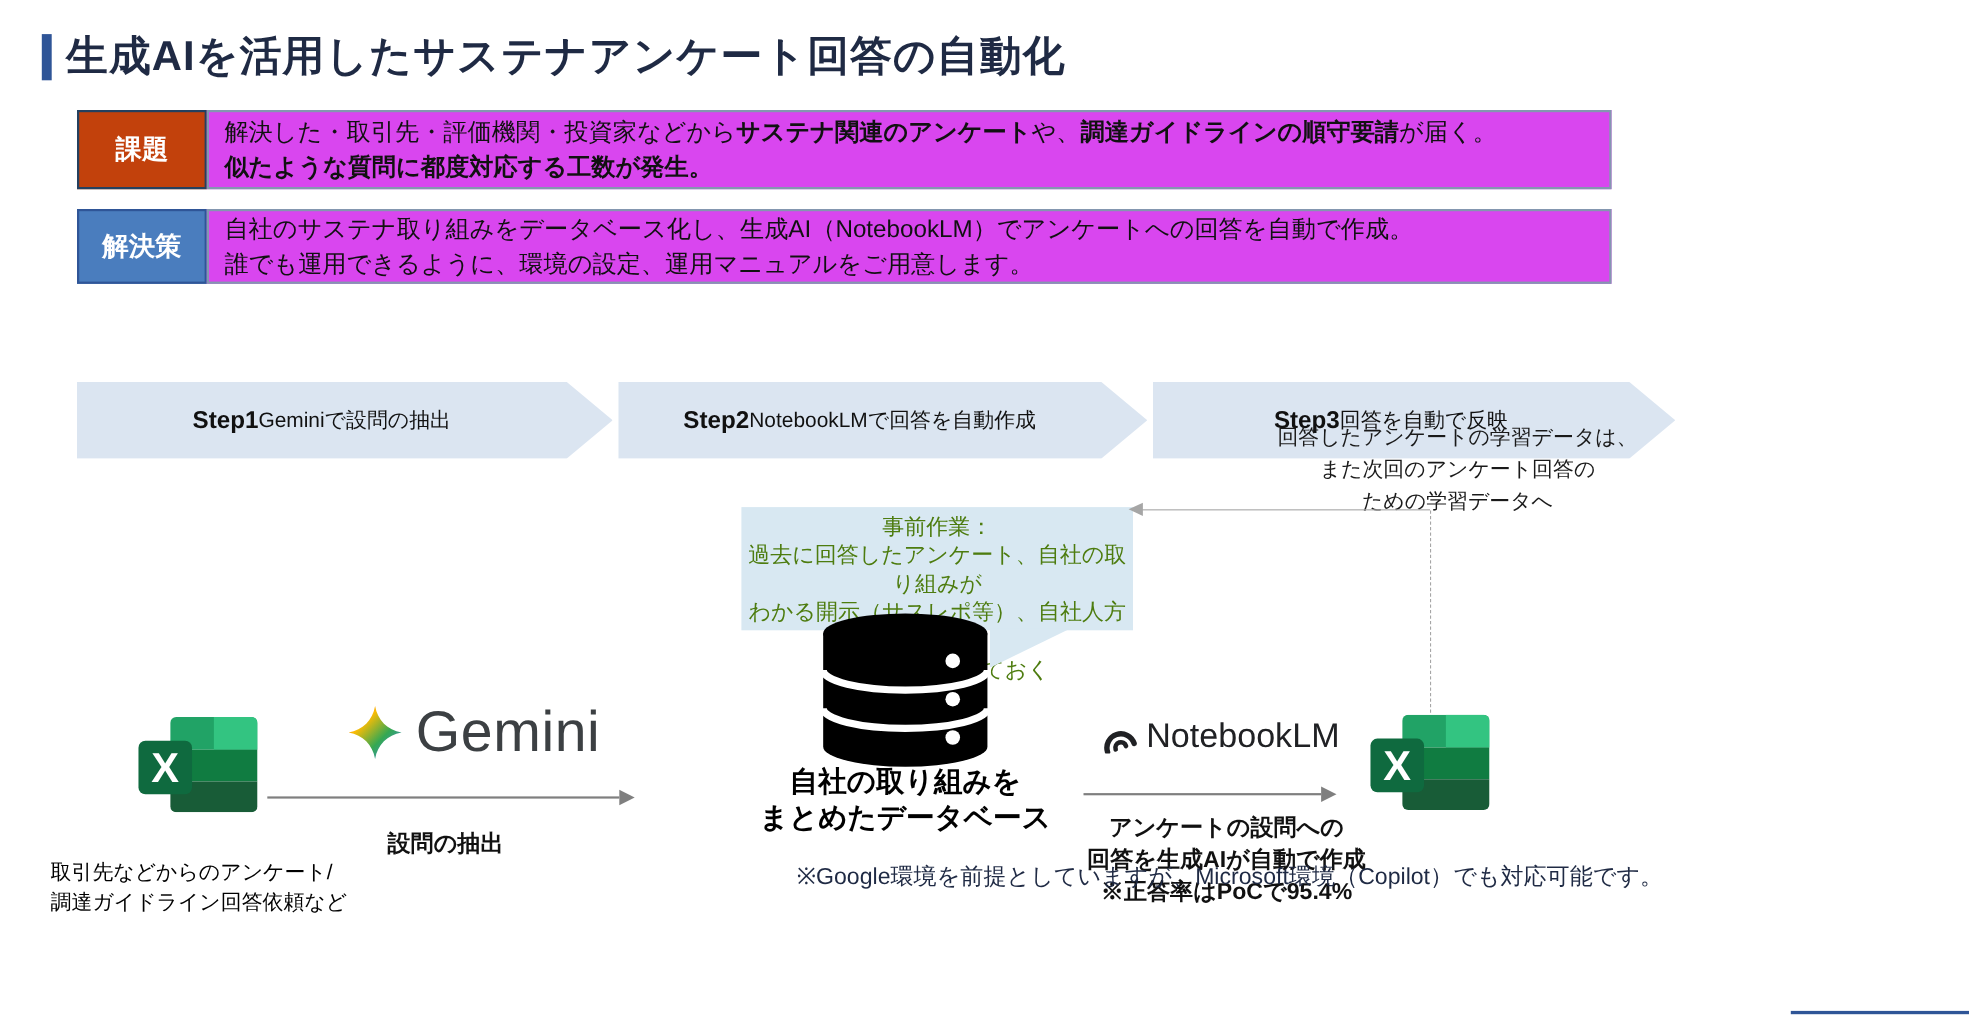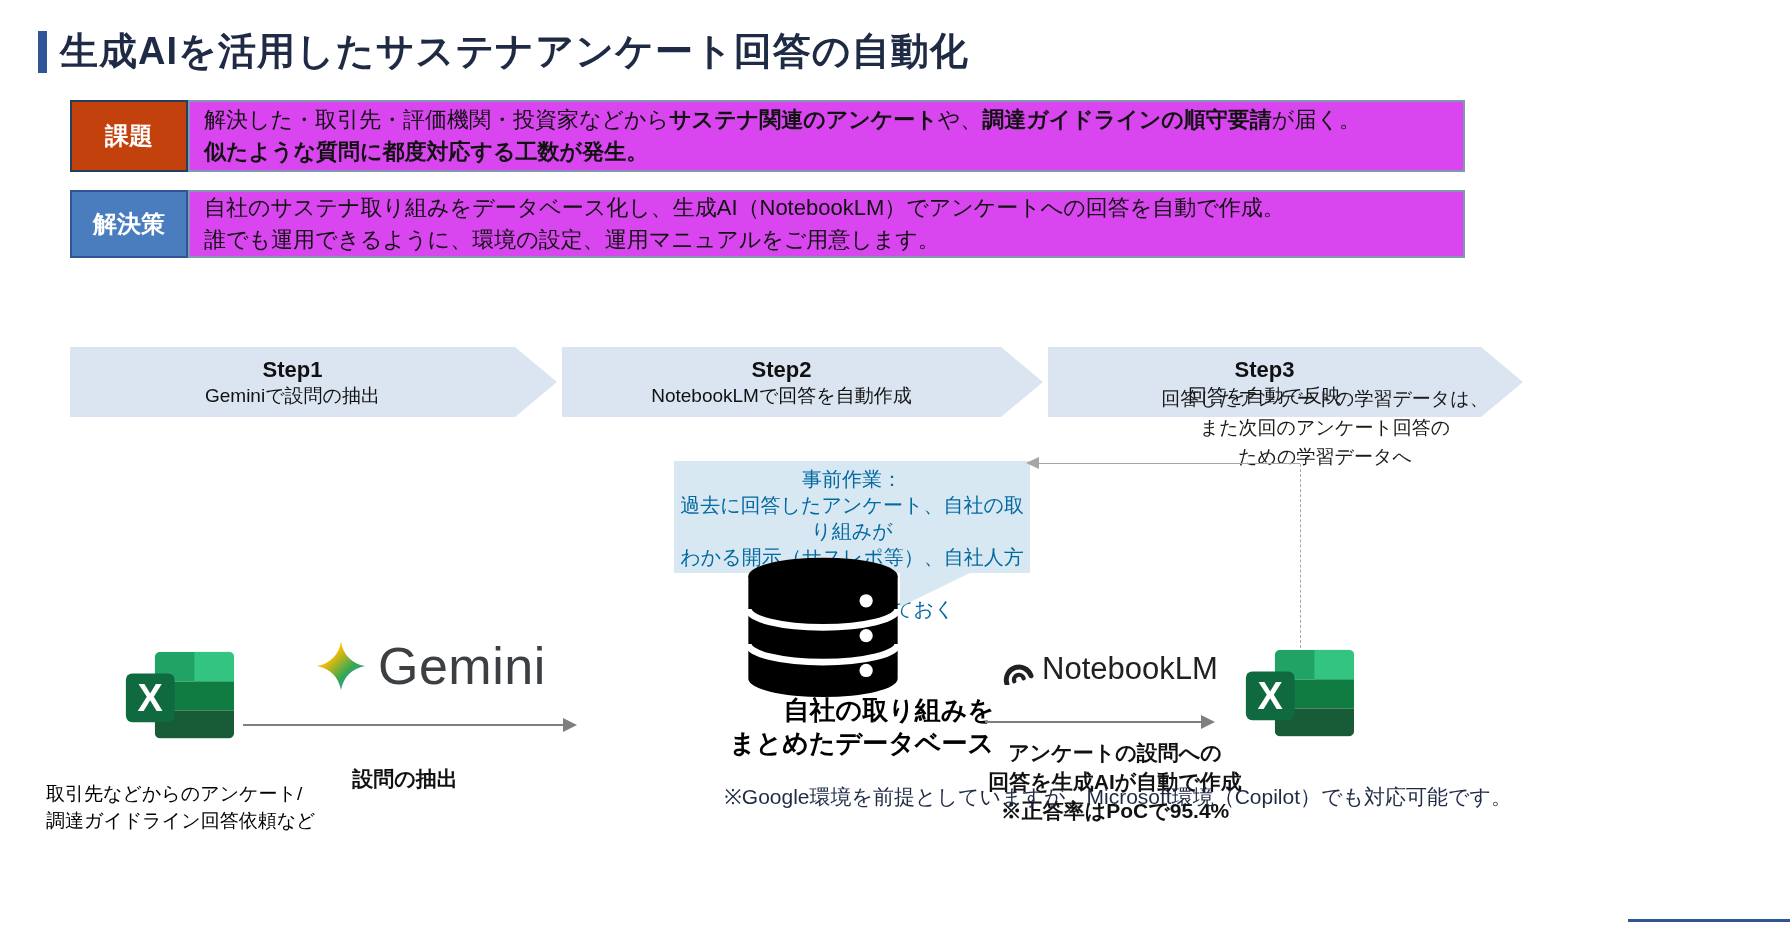--- a/index.html
+++ b/index.html
@@ -18,50 +18,50 @@
     color:#fff;font-size:24px;font-weight:bold;box-sizing:border-box;}
   .issue-row{left:70px;top:100px;width:1395px;height:72px;display:flex;}
   .solution-row{left:70px;top:190px;width:1395px;height:68px;display:flex;}
   .issue-label{background:#c2410c;border:2px solid #24405F;}
   .solution-label{background:#4A7DBE;border:2px solid #2F5597;}
   .content-box{flex:1;border:2px solid #8497B0;box-sizing:border-box;background:#d946ef;
     padding:3px 14px;font-size:22px;line-height:32px;display:flex;flex-direction:column;justify-content:center;}
   .content-box b{font-weight:bold;}
 
   
-  .chevron{top:347px;height:70px;background:#DBE5F1;display:flex;flex-direction:column;
+  .chevron{top:347px;height:70px;background:#DBE5F1;display:flex;
     align-items:center;justify-content:center;padding-right:42px;box-sizing:border-box;
     clip-path:polygon(0 0, calc(100% - 42px) 0, 100% 50%, calc(100% - 42px) 100%, 0 100%);}
   .chevron .step-name{font-size:22px;font-weight:bold;line-height:26px;}
   .chevron .step-desc{font-size:19px;line-height:25px;}
 
   
   .feedback-note{left:1135px;top:384px;width:380px;text-align:center;font-size:19px;line-height:29px;color:#1a1a1a;}
 
   
   .callout{left:674px;top:461px;width:356px;height:112px;background:#D8E8F2;text-align:center;
-    font-size:20px;line-height:26px;color:#0369a1;padding-top:5px;box-sizing:border-box;}
+    font-size:20px;line-height:26px;color:#4d7c0f;padding-top:5px;box-sizing:border-box;}
   .callout-tail{left:900px;top:571px;width:74px;height:36px;background:#D8E8F2;
     clip-path:polygon(0 0,100% 0,0 100%);}
 
   
-  .db-label{left:652px;top:694px;width:342px;text-align:right;font-size:26px;font-weight:bold;line-height:33px;color:#000;}
+  .db-label{left:652px;top:694px;width:342px;text-align:center;font-size:26px;font-weight:bold;line-height:33px;color:#000;}
   .gemini-block{left:316px;top:636px;display:flex;align-items:center;gap:12px;}
   .gemini-word{font-size:52px;color:#3C4043;font-weight:500;letter-spacing:0.5px;}
   .nblm-block{left:1000px;top:651px;display:flex;align-items:center;gap:8px;}
   .nblm-word{font-size:31px;color:#202124;font-weight:500;}
 
   .hline{height:0;border-top:2px solid #7F7F7F;}
   .arrow1-line{left:243px;top:724px;width:320px;}
   .arrow1-head{left:563px;top:718px;width:0;height:0;border-left:14px solid #7F7F7F;
     border-top:7px solid transparent;border-bottom:7px solid transparent;}
   .arrow2-line{left:985px;top:721px;width:216px;}
   .arrow2-head{left:1201px;top:715px;width:0;height:0;border-left:14px solid #7F7F7F;
     border-top:7px solid transparent;border-bottom:7px solid transparent;}
-  .arrow1-label{left:300px;top:753px;width:210px;text-align:center;font-size:21px;font-weight:bold;margin-top:12px;}
+  .arrow1-label{left:300px;top:753px;width:210px;text-align:center;font-size:21px;font-weight:bold;}
   .arrow2-label{left:965px;top:738px;width:300px;text-align:center;font-size:21px;font-weight:bold;line-height:29px;}
 
   .excel-caption{left:46px;top:780px;font-size:19px;line-height:27px;color:#000;}
 
   
   .loop-hline{left:1038px;top:463px;width:262px;height:0;border-top:1.5px solid #A6A6A6;}
   .loop-harrow{left:1026px;top:457px;width:0;height:0;border-right:13px solid #A6A6A6;
     border-top:6px solid transparent;border-bottom:6px solid transparent;}
   .loop-vline{left:1300px;top:464px;width:0;height:184px;border-left:1.5px dashed #A6A6A6;}
 

